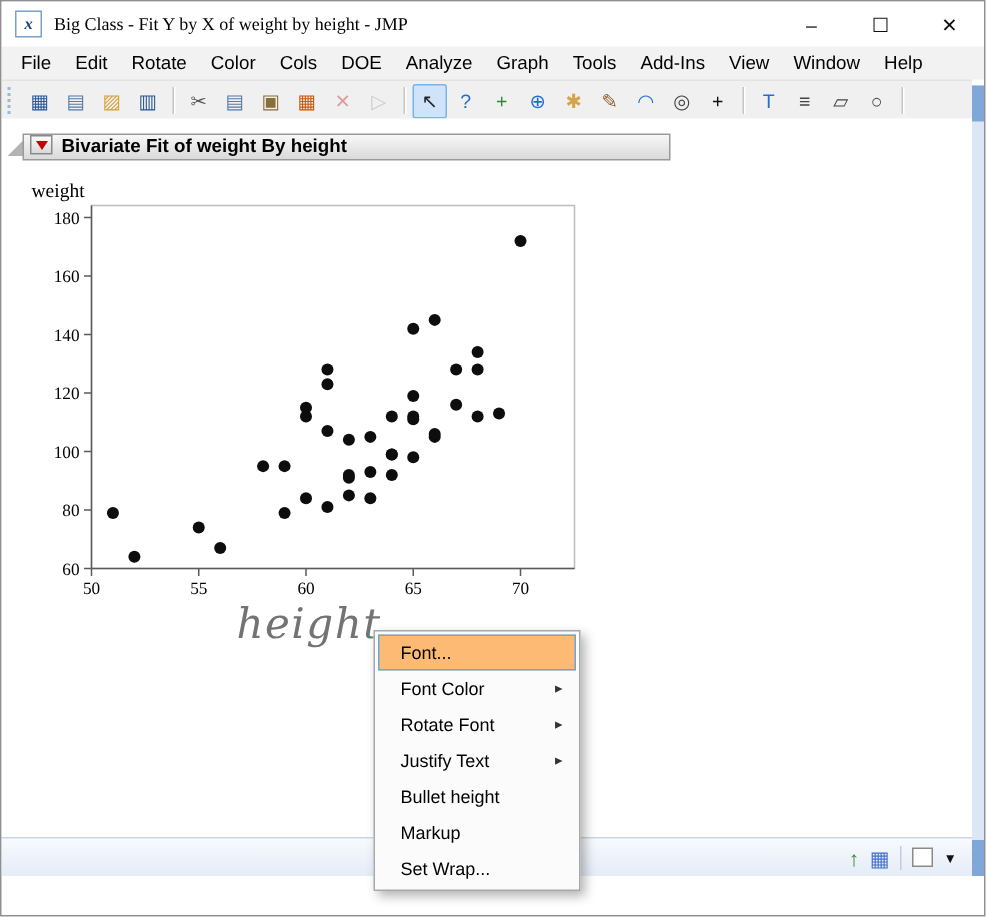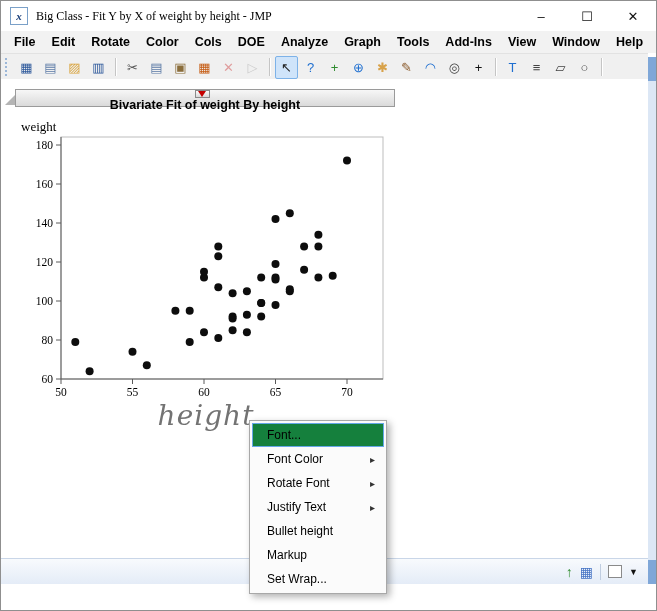--- a/index.html
+++ b/index.html
@@ -9,53 +9,53 @@
   
   .titlebar{position:absolute;top:0;left:0;right:0;height:30px;background:#ffffff;display:flex;align-items:center;}
   .app-icon{width:16px;height:16px;margin:0 8px 0 9px;border:1px solid #7aa0c8;background:#fff;
             display:flex;align-items:center;justify-content:center;font:italic bold 11px "Liberation Serif",serif;color:#1a3f7a;}
   .title-text{font-size:12px;font-family:Liberation Serif, serif;}
   .win-controls{margin-left:auto;display:flex;height:30px;}
   .win-btn{width:46px;height:30px;display:flex;align-items:center;justify-content:center;font-size:13px;color:#111;}
 
   
   .menubar{position:absolute;top:30px;left:0;right:0;height:22px;background:#f2f2f2;display:flex;align-items:center;padding-left:5px;font-size:12.5px;}
-  .menu-item{padding:2px 8px;white-space:nowrap;font-weight:bold;}
+  .menu-item{padding:2px 8px;white-space:nowrap;}
 
   
   .toolbar{position:absolute;top:52px;left:0;right:8px;height:26px;background:#f0f0f0;
            border-top:1px solid #e2e2e2;border-bottom:1px solid #d2d2d2;display:flex;align-items:center;padding-left:3px;}
   .grip{width:4px;height:18px;border-left:2px dotted #9cb7d8;margin:0 4px 0 1px;}
   .tools{display:flex;align-items:center;gap:1px;}
   .tool{width:21px;height:21px;display:flex;align-items:center;justify-content:center;font-size:13px;border:1px solid transparent;border-radius:2px;}
   .tool.selected{background:#cfe4fa;border-color:#7db2e8;}
   .tool.disabled{opacity:.35;}
   .tool-sep{width:1px;height:18px;background:#c5c5c5;box-shadow:1px 0 0 #ffffff;margin:0 4px;}
 
   
   .content{position:absolute;top:78px;left:0;right:8px;height:479px;background:#ffffff;}
   .disclosure{position:absolute;left:4px;top:12px;}
-  .outline-bar{position:absolute;left:14px;top:10px;width:380px;height:18px;
+  .outline-bar{position:absolute;left:14px;top:10px;width:432px;height:18px;
                background:linear-gradient(#f7f7f7,#dadada);border:1px solid #9a9a9a;
-               display:flex;align-items:center;padding:0 4px;box-sizing:border-box;flex-direction:column;}
+               display:flex;align-items:flex-start;padding:0 4px;box-sizing:border-box;}
   .red-tri-btn{width:15px;height:13px;background:linear-gradient(#fdfdfd,#d8d8d8);border:1px solid #8a8a8a;
                display:flex;align-items:center;justify-content:center;margin-right:6px;box-sizing:border-box;}
   .red-tri{width:0;height:0;border-left:4px solid transparent;border-right:4px solid transparent;border-top:6px solid #c40000;}
   .outline-title{font-weight:bold;font-size:12.5px;white-space:nowrap;}
 
   .ylabel{position:absolute;left:20px;top:40px;font:13px "Liberation Serif",serif;}
   #plot-svg{position:absolute;left:24px;top:52px;}
   .xlabel-big{position:absolute;left:125px;top:320px;width:160px;text-align:center;
               font:italic 28px "DejaVu Serif",serif;color:#737373;letter-spacing:1px;}
 
   
   .context-menu{position:absolute;left:248px;top:419px;width:138px;background:#fbfbfb;
                 border:1px solid #a8a8a8;box-shadow:3px 3px 7px rgba(0,0,0,.3);padding:2px;z-index:20;box-sizing:border-box;}
   .cm-item{height:24px;display:flex;align-items:center;padding:0 8px 0 14px;font-size:12px;border:1px solid transparent;box-sizing:border-box;}
-  .cm-item.hl{background:#15803d;border-color:#66a7e8;}
+  .cm-item.hl{background:#fdba74;border-color:#66a7e8;}
   .cm-arrow{margin-left:auto;font-size:10px;color:#333;}
 
   
   .statusbar{position:absolute;left:0;right:8px;top:557px;height:26px;
              background:linear-gradient(#f8fafd,#e4ecf7);border-top:1px solid #c9d6e8;
              display:flex;align-items:center;justify-content:flex-end;gap:7px;padding-right:10px;box-sizing:border-box;}
   .status-icon{font-size:14px;line-height:1;}
   .status-sep{width:1px;height:16px;background:#c0cde0;}
   .checkbox{width:14px;height:13px;background:#fff;border:1px solid #8a8a8a;box-sizing:border-box;}
   .dd-triangle{font-size:9px;color:#111;}

